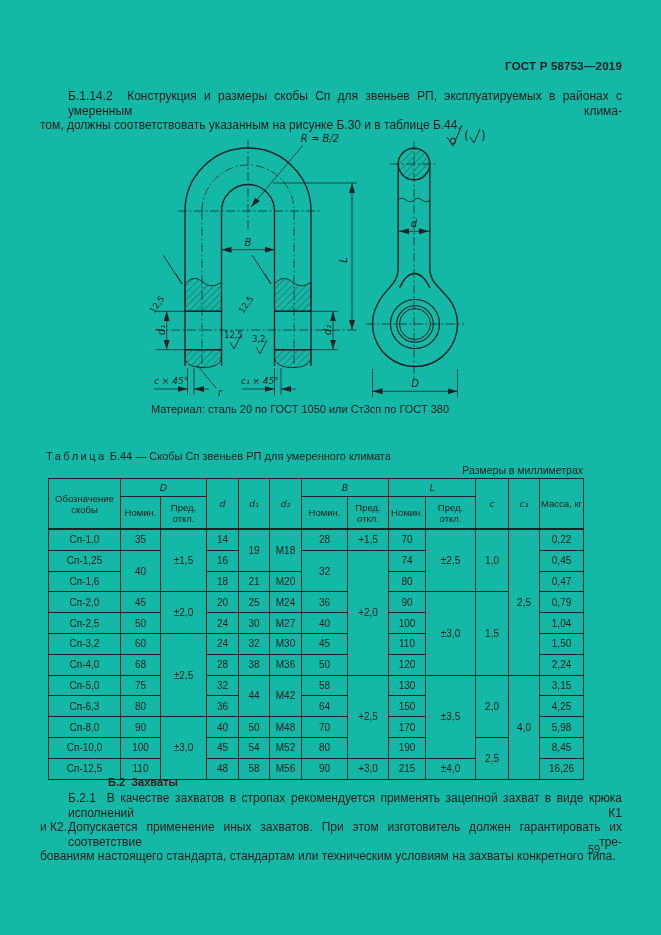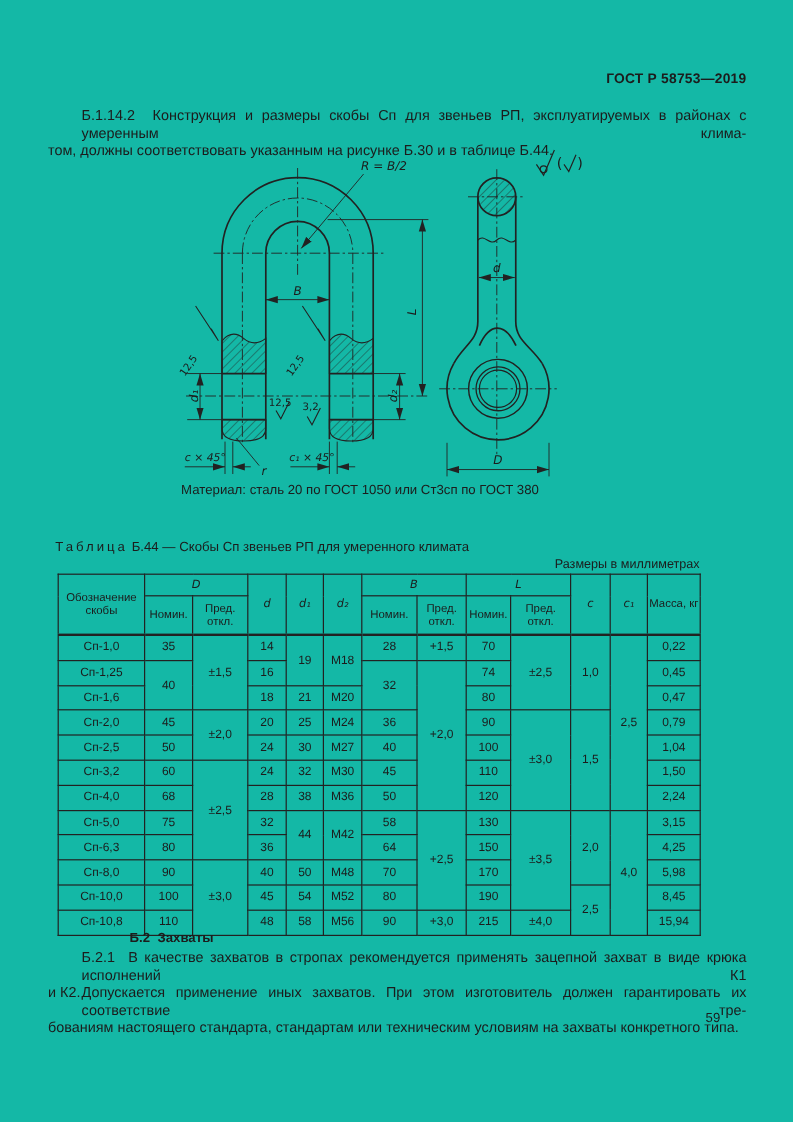--- a/index.html
+++ b/index.html
@@ -361,30 +361,30 @@
           <td>100</td>
           <td>45</td>
           <td>54</td>
           <td>М52</td>
           <td>80</td>
           <td>190</td>
           <td rowspan="2">2,5</td>
           <td>8,45</td>
         </tr>
         <tr>
-          <td>Сп-10,8</td>
+          <td>Сп-12,5</td>
           <td>110</td>
           <td>48</td>
           <td>58</td>
           <td>М56</td>
           <td>90</td>
           <td>+3,0</td>
           <td>215</td>
           <td>±4,0</td>
-          <td>15,94</td>
+          <td>16,26</td>
         </tr>
       </tbody>
   </table>
 
   <div class="abs sec-head">Б.2&nbsp; Захваты</div>
 
   <div class="abs para" style="top:791px">
     <div class="jline indent">Б.2.1&nbsp; В качестве захватов в стропах рекомендуется применять зацепной захват в виде крюка исполнений К1</div>
     <div>и К2.</div>
   </div>

